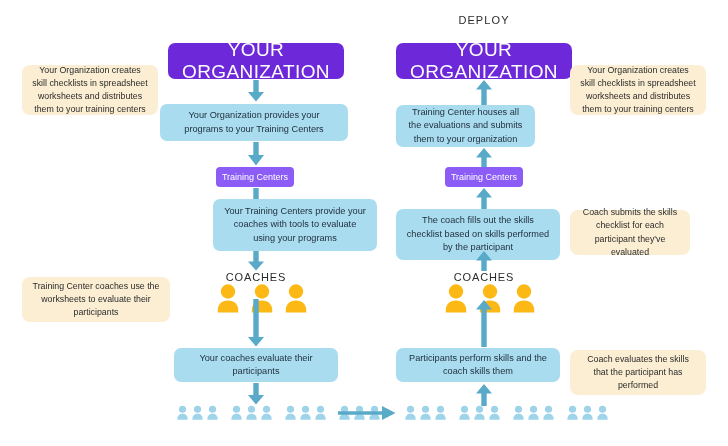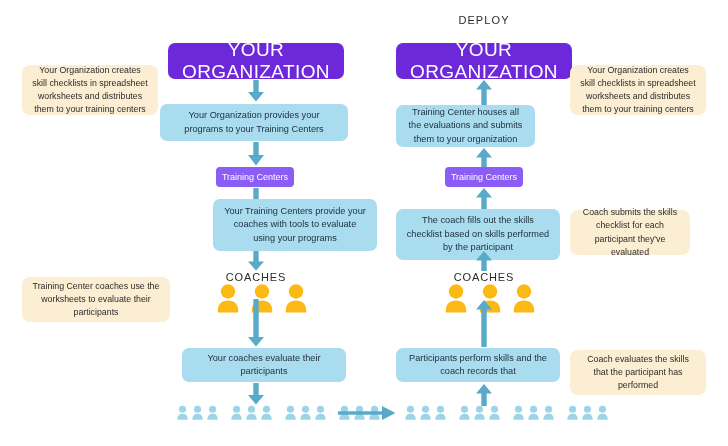--- a/index.html
+++ b/index.html
@@ -155,21 +155,21 @@
       </svg>
     </span>
   </div>
 
   <div class="arrow" style="left:247px;top:299px;">
     <svg width="18" height="48" viewBox="0 0 18 48">
       <path d="M6.3 0 H11.7 V38 H17 L9 47.5 L1 38 H6.3 Z" fill="#59a9c9"></path>
     </svg>
   </div>
 
-  <div class="proc" style="left:174px;top:348px;width:164px;height:34px;margin-left:8px;">Your coaches evaluate their participants</div>
+  <div class="proc" style="left:174px;top:348px;width:164px;height:34px;">Your coaches evaluate their participants</div>
 
   <div class="arrow" style="left:247px;top:383px;">
     <svg width="18" height="22" viewBox="0 0 18 22">
       <path d="M6.3 0 H11.7 V12 H17 L9 21.5 L1 12 H6.3 Z" fill="#59a9c9"></path>
     </svg>
   </div>
 
   <div class="part-row" style="left:175px;top:405px;">
     <span class="part-group">
       <span class="person">
@@ -307,21 +307,21 @@
       </svg>
     </span>
   </div>
 
   <div class="arrow" style="left:475px;top:300px;">
     <svg width="18" height="47" viewBox="0 0 18 47">
       <path d="M6.3 47 H11.7 V9.5 H17 L9 0 L1 9.5 H6.3 Z" fill="#59a9c9"></path>
     </svg>
   </div>
 
-  <div class="proc" style="left:396px;top:348px;width:164px;height:34px;">Participants perform skills and the coach records that</div>
+  <div class="proc" style="left:396px;top:348px;width:164px;height:34px;">Participants perform skills and the coach skills them</div>
 
   <div class="arrow" style="left:475px;top:384px;">
     <svg width="18" height="22" viewBox="0 0 18 22">
       <path d="M6.3 22 H11.7 V9.5 H17 L9 0 L1 9.5 H6.3 Z" fill="#59a9c9"></path>
     </svg>
   </div>
 
   <div class="part-row" style="left:403px;top:405px;">
     <span class="part-group">
       <span class="person">

